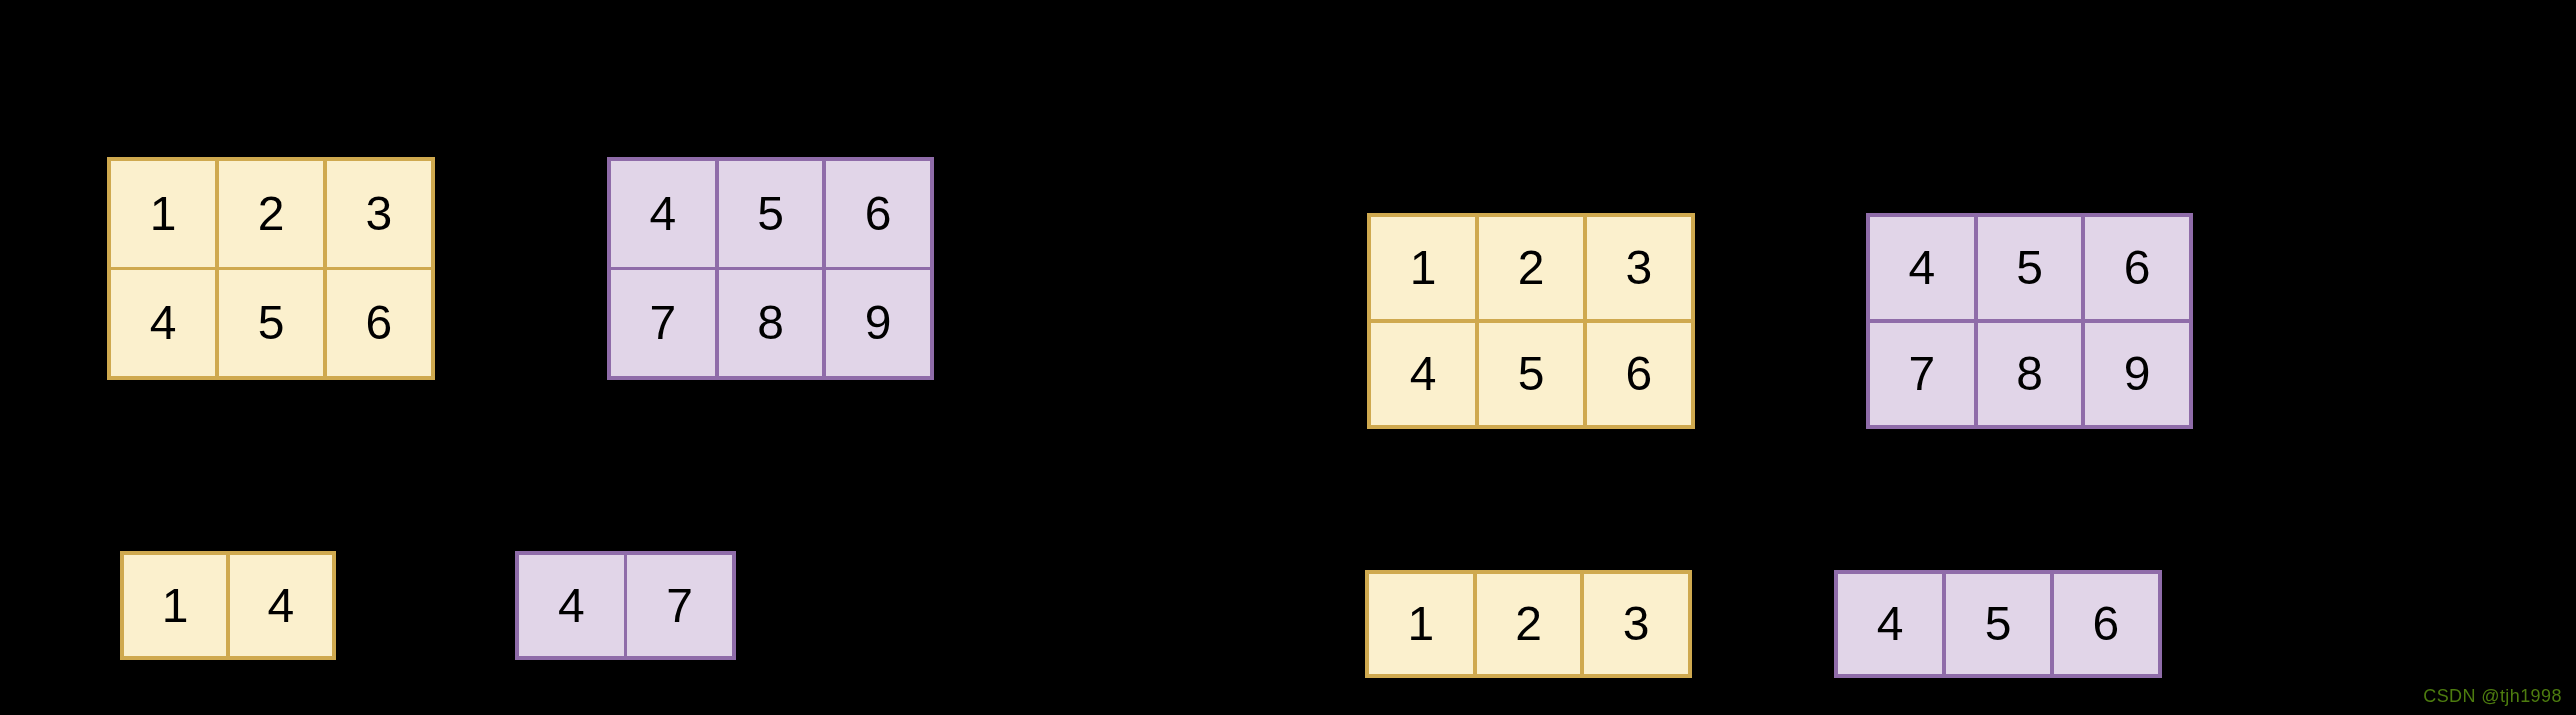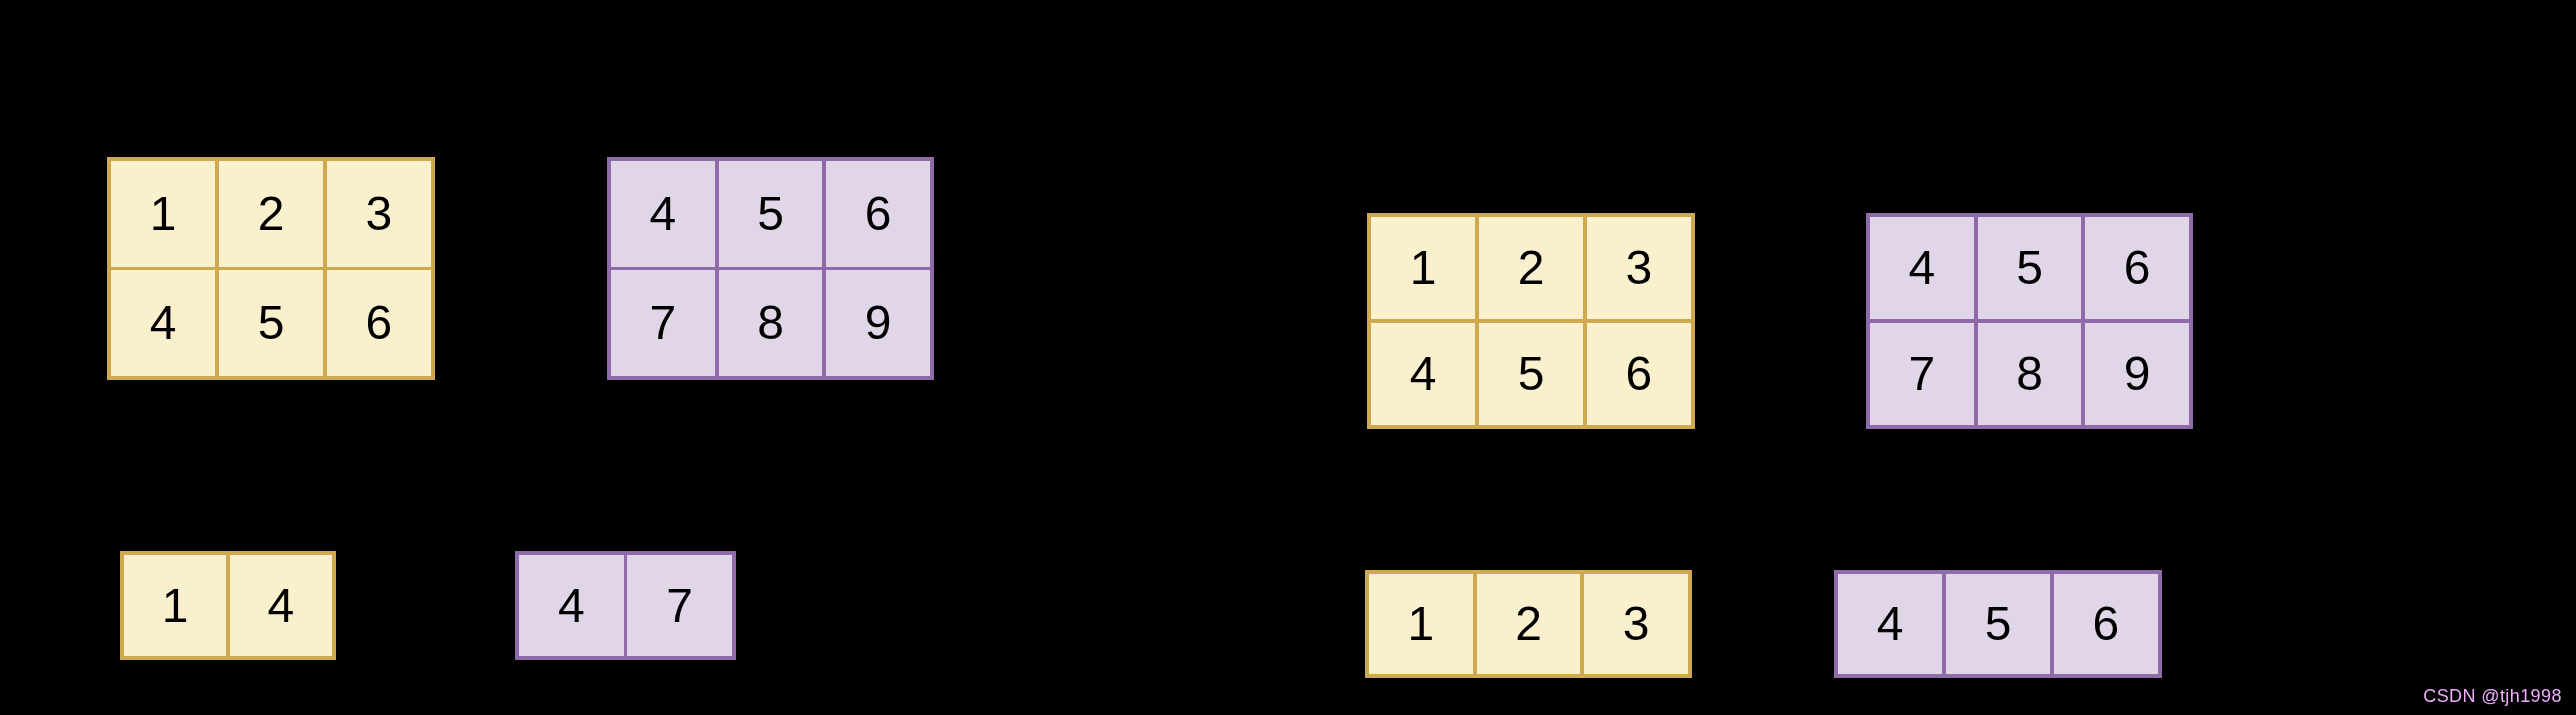--- a/index.html
+++ b/index.html
@@ -43,21 +43,21 @@
     font-size: 48px;
     line-height: 1;
     color: #000000;
   }
   #watermark {
     position: absolute;
     top: 686px;
     right: 14.2px;
     font-size: 18px;
     letter-spacing: 0.4px;
-    color: #f0abfc;
+    color: #4d7c0f;
   }
 </style>
 </head>
 <body>
 
 <div id="canvas">
   <div class="grid theme-yellow" style="left: 107px; top: 157px; width: 328px; height: 223px; grid-template-columns: repeat(3, 1fr);">
       <div class="cell">
         <span>1</span>
       </div>

